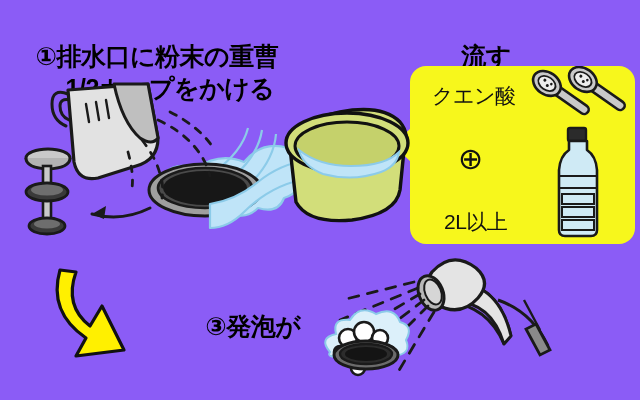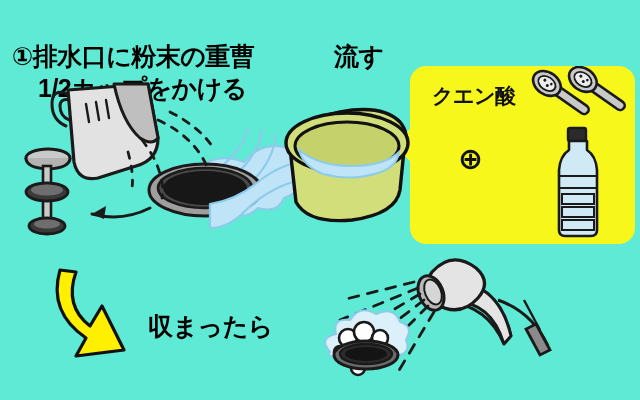--- a/index.html
+++ b/index.html
@@ -8,22 +8,23 @@
     padding: 0;
     background: #ffffff;
   }
   body {
     font-family: "Liberation Sans", "DejaVu Sans", sans-serif;
   }
   #page {
     position: relative;
     width: 640px;
     height: 400px;
-    background: #5eead4;
+    background: #8b5cf6;
     overflow: hidden;
+    text-align: center;
   }
   .step-text {
     position: absolute;
     font-weight: bold;
     color: #000000;
     line-height: 1.28;
     letter-spacing: -0.5px;
     white-space: pre-line;
   }
   #step1-text {
@@ -68,21 +69,21 @@
     left: -17px;
     top: 62px;
     width: 0;
     height: 0;
     border-top: 17px solid transparent;
     border-bottom: 17px solid transparent;
     border-right: 18px solid #F7F71C;
   }
   .callout-line {
     position: absolute;
-    font-weight: bold;
+    font-weight: normal;
     color: #111111;
     font-size: 21px;
     letter-spacing: -0.5px;
     white-space: nowrap;
   }
   #c-line1 { left: 22px; top: 16px; }
   #c-line2 { left: 6px;  top: 46px; }
   #c-plus  { left: 48px; top: 78px; font-size: 30px; line-height: 1; }
   #c-line3 { left: 40px; top: 112px; }
   #c-line4 { left: 34px; top: 142px; }
@@ -103,30 +104,31 @@
   <div class="step-text" id="step1-text">
     <span>①排水口に粉末の重曹</span>
     <span class="l2">1/2カップをかける</span>
   </div>
 
   <div class="step-text" id="step2-text">
     <span class="l2">流す</span>
   </div>
 
   <div class="step-text" id="step3-text">
-    <span>収まったら</span>
+    <span>③発泡が</span>
     
   </div>
 
   <div id="callout">
     <div class="bubble"></div>
     <div class="tail"></div>
 
     <div class="callout-line" id="c-line1">クエン酸</div>
     <div class="callout-line" id="c-plus">⊕</div>
+    <div class="callout-line" id="c-line4">2L以上</div>
 
     <svg width="225" height="178" style="position:absolute;left:0;top:0;">
 
       <g>
         <g transform="translate(132,14) rotate(35)">
           <rect x="12" y="-4.5" width="44" height="9" rx="4.5" fill="#C9C9C9" stroke="#1a1a1a" stroke-width="2.6"></rect>
           <ellipse cx="6" cy="0" rx="15" ry="11" fill="#C9C9C9" stroke="#1a1a1a" stroke-width="2.6"></ellipse>
           <ellipse cx="6" cy="0" rx="9.5" ry="6.5" fill="#EDEDED" stroke="#1a1a1a" stroke-width="1.8"></ellipse>
           <circle cx="2.5" cy="-1.5" r="1.5" fill="#1a1a1a"></circle>
           <circle cx="7.5" cy="1.5" r="1.5" fill="#1a1a1a"></circle>

